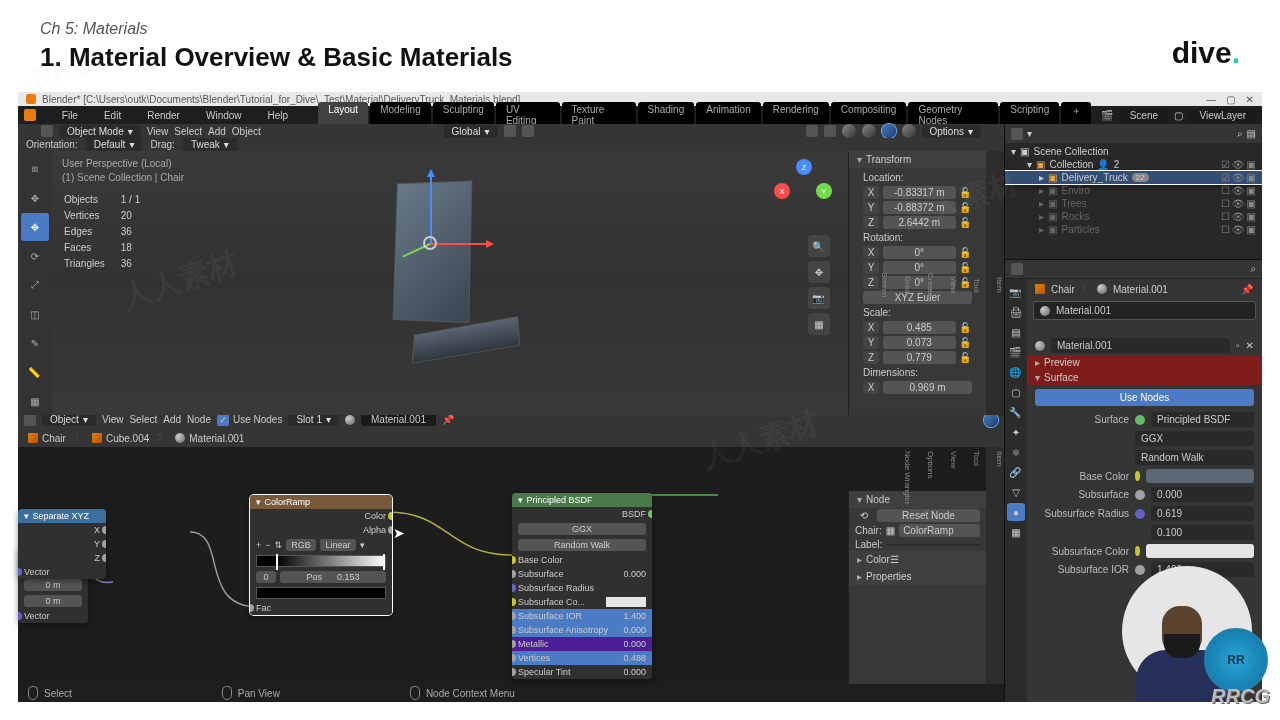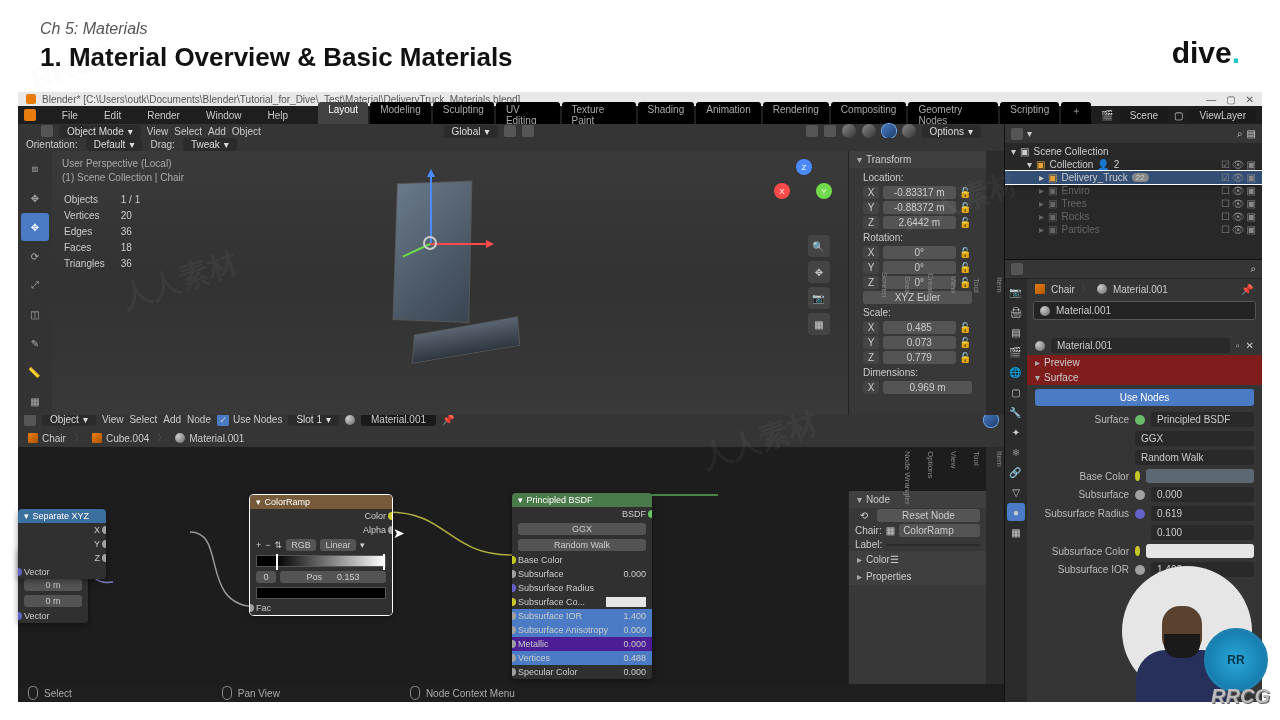--- a/index.html
+++ b/index.html
@@ -573,21 +573,21 @@
                     <span style="flex:1">Metallic</span>
                     <span>0.000</span>
                   </div>
                 <div class="node-row" style="background:#4a7bc4;">
                     <div class="socket-in sock-val"></div>
                     <span style="flex:1">Vertices</span>
                     <span>0.488</span>
                   </div>
                 <div class="node-row">
                     <div class="socket-in sock-val"></div>
-                    <span style="flex:1">Specular Color</span>
+                    <span style="flex:1">Specular Tint</span>
                     <span>0.000</span>
                   </div>
               </div>
             </div>
             <div style="position:absolute;left:375px;top:78px;font-size:14px;color:#fff;">➤</div>
           </div>
           <div class="ne-n">
             <div class="np-header"><span class="np-caret">▾</span><span>Node</span></div>
             <div class="np-row">
                 <span style="width:18px;text-align:center;">⟲</span>

